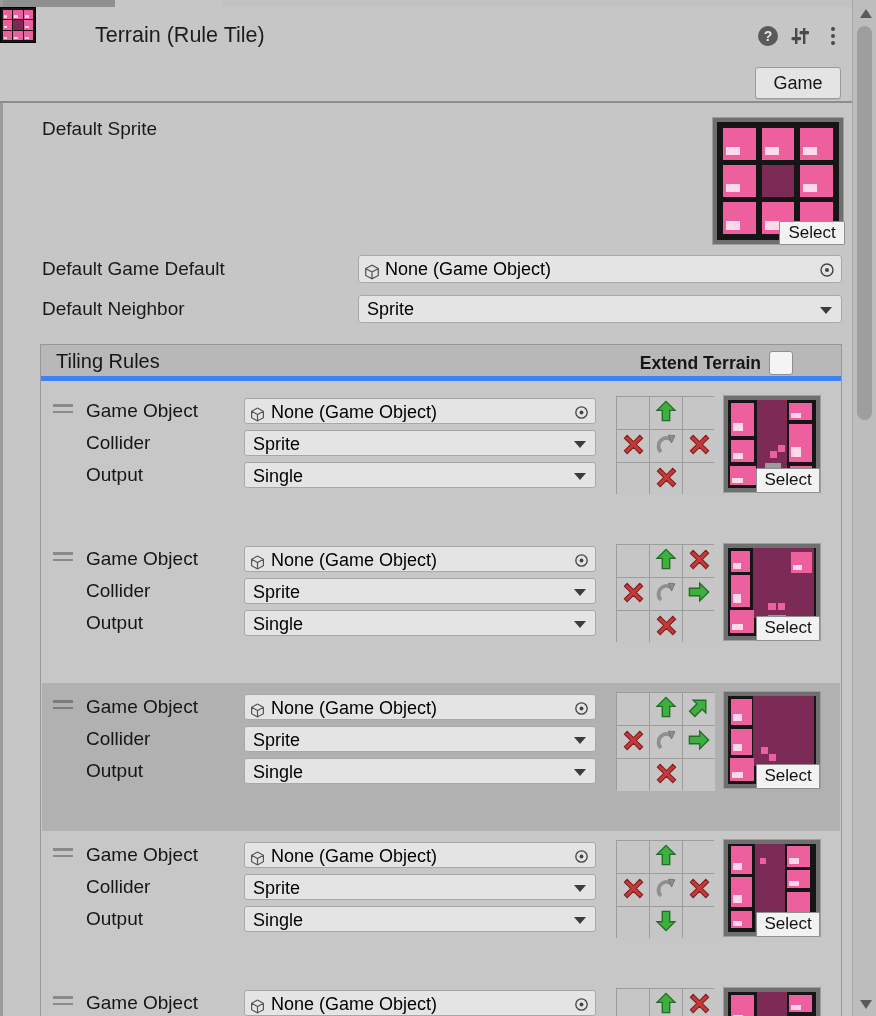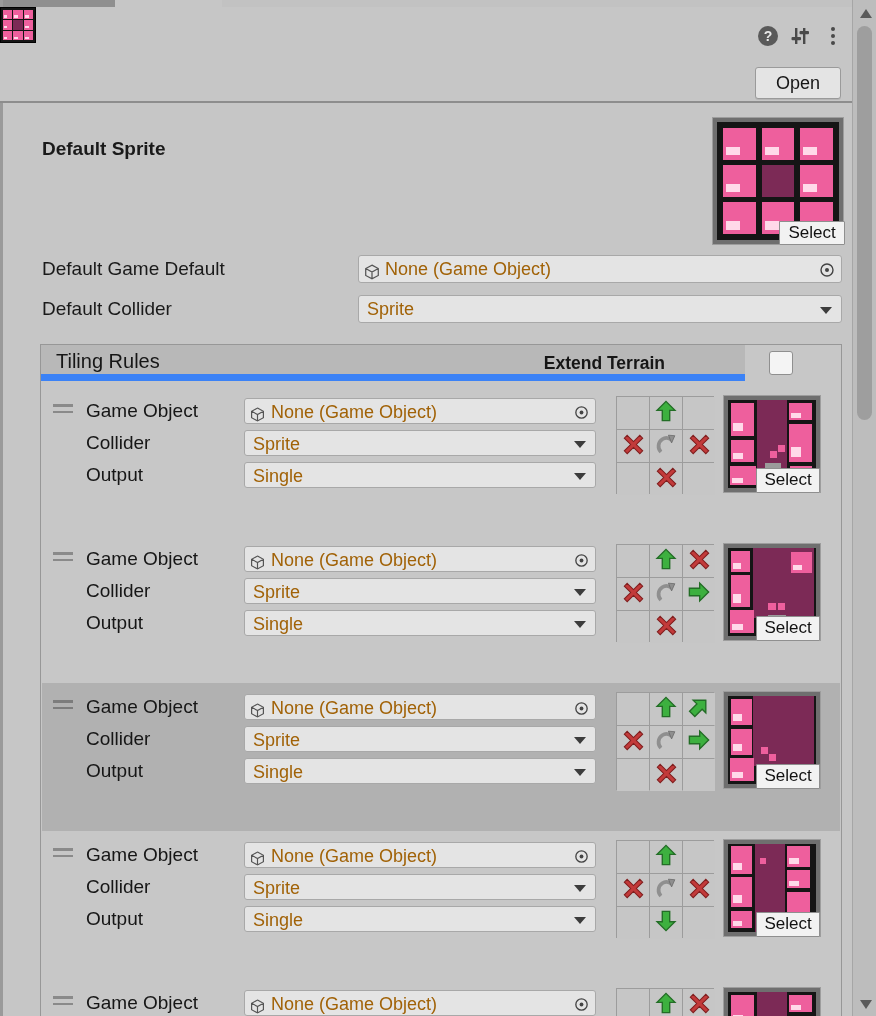--- a/index.html
+++ b/index.html
@@ -36,36 +36,36 @@
 
   
   .lbl { font-size:19px; color:#1a1a1a; white-space:nowrap; }
   .sprite-frame { background:#151515; border:4px solid #6f6f6f; outline:1px solid #9d9d9d; }
   .default-sprite-frame { left:713px; top:118px; width:130px; height:126px; }
   .select-btn { background:#f2f2f2; border:1px solid #8f8f8f; color:#111; font-size:17px;
                 text-align:center; line-height:22px; border-radius:1px; z-index:5; }
   .default-select { left:62px; top:99px; width:66px; height:24px; position:absolute; }
 
   .field { background:#e4e4e4; border:1px solid #a8a8a8; border-radius:3px; font-size:18px;
-           color:#a16207; white-space:nowrap; overflow:hidden; }
+           color:#000000; white-space:nowrap; overflow:hidden; }
   .obj-field { padding-left:26px; line-height:26px; }
   .obj-field .cube { position:absolute; left:5px; top:50%; margin-top:-8px; }
   .obj-field .picker { position:absolute; right:5px; top:50%; margin-top:-9px; }
   .dropdown { padding-left:8px; line-height:26px; }
   .dd-caret { position:absolute; right:9px; top:50%; margin-top:-2px; width:0; height:0;
               border-left:6px solid transparent; border-right:6px solid transparent;
               border-top:7px solid #3c3c3c; }
   .dgo-field { left:358px; top:255px; width:484px; height:28px; line-height:27px; }
   .dc-field  { left:358px; top:295px; width:484px; height:28px; line-height:27px; }
 
   
   .rules-box { left:40px; top:344px; width:802px; height:672px; background:#c7c7c7;
                border:1px solid #979797; border-bottom:none; overflow:hidden; }
-  .rules-header { position:absolute; left:0; top:0; width:704px; height:36px; background:#b8b8b8;
-                  border-bottom:7px solid #3b82f6; }
+  .rules-header { position:absolute; left:0; top:0; width:800px; height:36px; background:#b8b8b8;
+                  border-bottom:5px solid #3b82f6; }
   .rules-title { position:absolute; left:15px; top:5px; font-size:20px; color:#161616; }
   .extend-label { position:absolute; right:80px; top:8px; font-size:17.5px; font-weight:bold; }
   .extend-checkbox { position:absolute; left:728px; top:6px; width:24px; height:24px;
                      background:#f4f4f4; border:1px solid #8f8f8f; border-radius:3px; }
 
   .rule-row { position:absolute; left:1px; width:798px; height:148px; }
   .rule-row.selected { background:#b1b1b1; }
   .rule-handle { position:absolute; left:11px; top:17px; width:20px; height:10px; }
   .rule-handle i { display:block; width:20px; height:2.5px; background:#8a8a8a; margin-bottom:4px; }
   .rule-row.selected .rule-handle i { background:#7c7c7c; }
@@ -115,39 +115,40 @@
       <div style="left: 7.7%; top: 52.7%; width: 11.34%; height: 7.02%; background: rgb(255, 217, 233);"></div>
       <div style="left: 68%; top: 36.5%; width: 27%; height: 27%; background: rgb(238, 95, 157);"></div>
       <div style="left: 70.7%; top: 52.7%; width: 11.34%; height: 7.02%; background: rgb(255, 217, 233);"></div>
       <div style="left: 5%; top: 68%; width: 27%; height: 27%; background: rgb(238, 95, 157);"></div>
       <div style="left: 7.7%; top: 84.2%; width: 11.34%; height: 7.02%; background: rgb(255, 217, 233);"></div>
       <div style="left: 36.5%; top: 68%; width: 27%; height: 27%; background: rgb(238, 95, 157);"></div>
       <div style="left: 39.2%; top: 84.2%; width: 11.34%; height: 7.02%; background: rgb(255, 217, 233);"></div>
       <div style="left: 68%; top: 68%; width: 27%; height: 27%; background: rgb(238, 95, 157);"></div>
       <div style="left: 70.7%; top: 84.2%; width: 11.34%; height: 7.02%; background: rgb(255, 217, 233);"></div>
     </div>
+  <div class="abs hdr-title">Terrain (Rule Tile)</div>
   <div class="abs help-icon">?</div>
   <div class="abs preset-icon">
     <svg width="22" height="22" viewBox="0 0 22 22">
       <rect x="6" y="3" width="2.4" height="16" fill="#4a4a4a"></rect>
       <rect x="2.5" y="12" width="9.5" height="3.2" rx="1" fill="#4a4a4a"></rect>
       <rect x="14" y="3" width="2.4" height="16" fill="#4a4a4a"></rect>
       <rect x="10.5" y="6" width="9.5" height="3.2" rx="1" fill="#4a4a4a"></rect>
     </svg>
   </div>
   <div class="abs kebab-icon">
       <i></i>
       <i></i>
       <i></i>
     </div>
-  <div class="abs open-btn">Open</div>
+  <div class="abs open-btn">Game</div>
 </div>
 <div class="abs header-divider"></div>
 
-<div class="abs lbl" style="left:42px; top:138px;font-weight:bold;">Default Sprite</div>
+<div class="abs lbl" style="left:42px; top:118px;">Default Sprite</div>
 <div class="abs sprite-frame default-sprite-frame">
   <div class="sprite-inner" style="background: rgb(21, 21, 21);">
       <div style="left: 36.5%; top: 36.5%; width: 27%; height: 27%; background: rgb(124, 42, 86);"></div>
       <div style="left: 5%; top: 5%; width: 27%; height: 27%; background: rgb(238, 95, 157);"></div>
       <div style="left: 7.7%; top: 21.2%; width: 11.34%; height: 7.02%; background: rgb(255, 217, 233);"></div>
       <div style="left: 36.5%; top: 5%; width: 27%; height: 27%; background: rgb(238, 95, 157);"></div>
       <div style="left: 39.2%; top: 21.2%; width: 11.34%; height: 7.02%; background: rgb(255, 217, 233);"></div>
       <div style="left: 68%; top: 5%; width: 27%; height: 27%; background: rgb(238, 95, 157);"></div>
       <div style="left: 70.7%; top: 21.2%; width: 11.34%; height: 7.02%; background: rgb(255, 217, 233);"></div>
       <div style="left: 5%; top: 36.5%; width: 27%; height: 27%; background: rgb(238, 95, 157);"></div>
@@ -173,21 +174,21 @@
   </span>
   <span>None (Game Object)</span>
   <span class="picker">
     <svg width="18" height="18" viewBox="0 0 18 18">
         <circle cx="9" cy="9" r="6" fill="none" stroke="#444" stroke-width="1.4"></circle>
         <circle cx="9" cy="9" r="2" fill="#444"></circle>
       </svg>
   </span>
 </div>
 
-<div class="abs lbl" style="left:42px; top:298px;">Default Collider</div>
+<div class="abs lbl" style="left:42px; top:298px;">Default Neighbor</div>
 <div class="abs field dropdown dc-field">
   <span>Sprite</span>
   <span class="dd-caret"></span>
 </div>
 
 <div class="abs rules-box">
   <div class="rules-header">
     <div class="rules-title">Tiling Rules</div>
     <div class="extend-label">Extend Terrain</div>
     <div class="extend-checkbox"></div>

